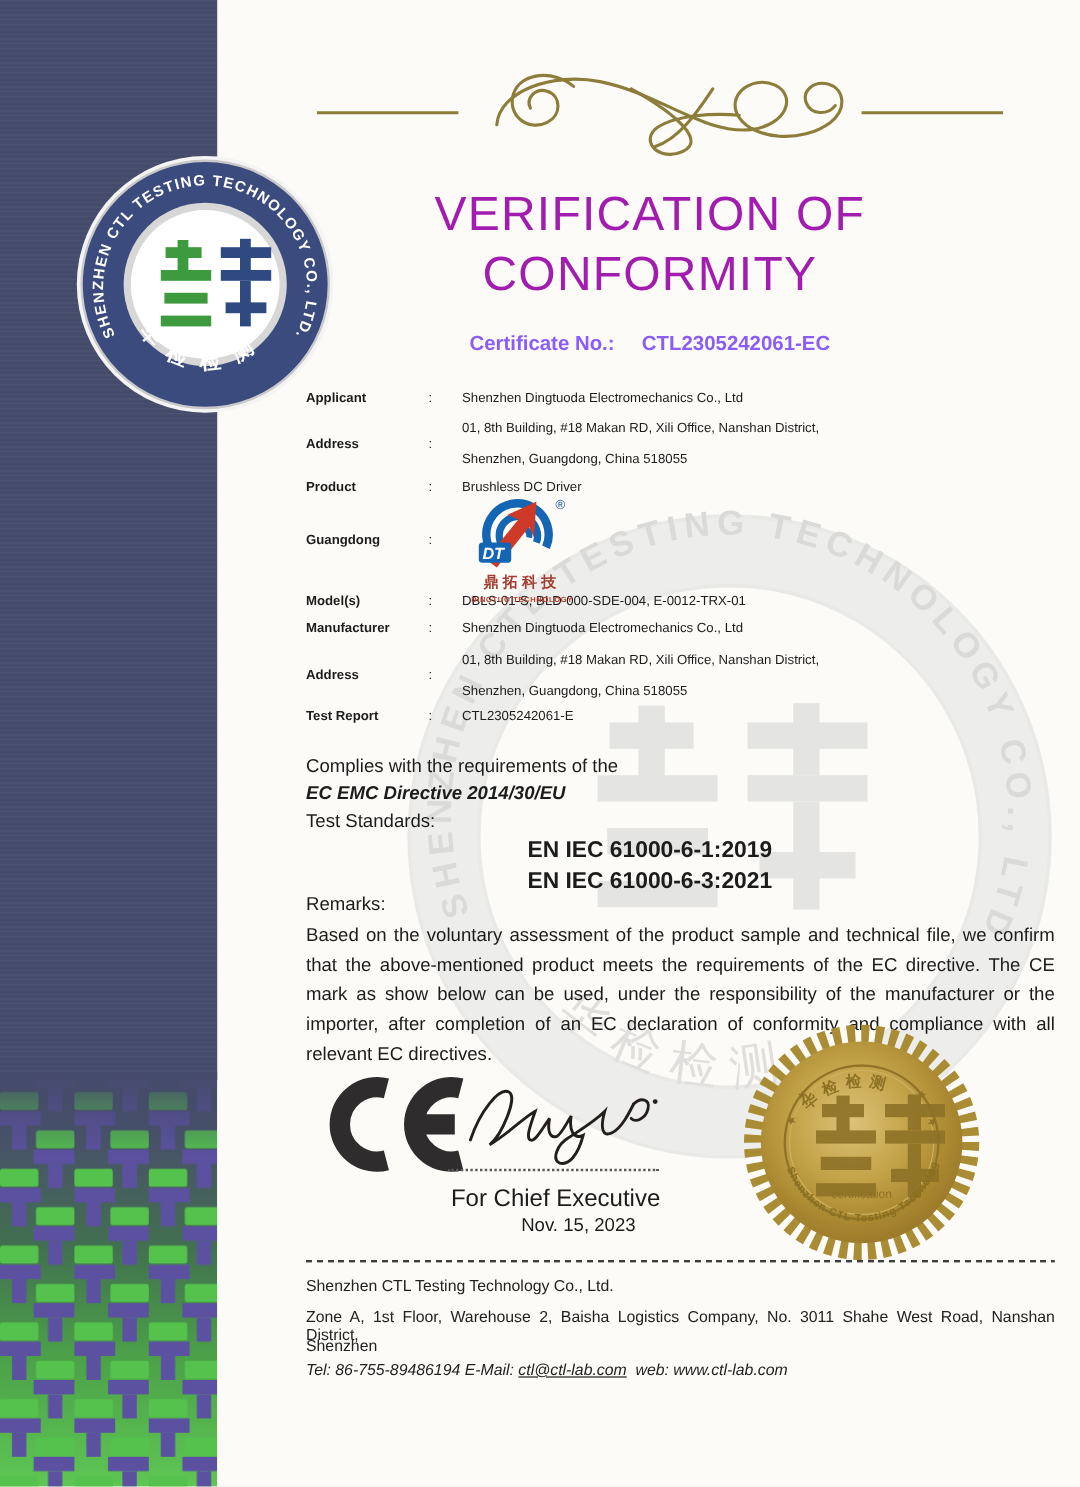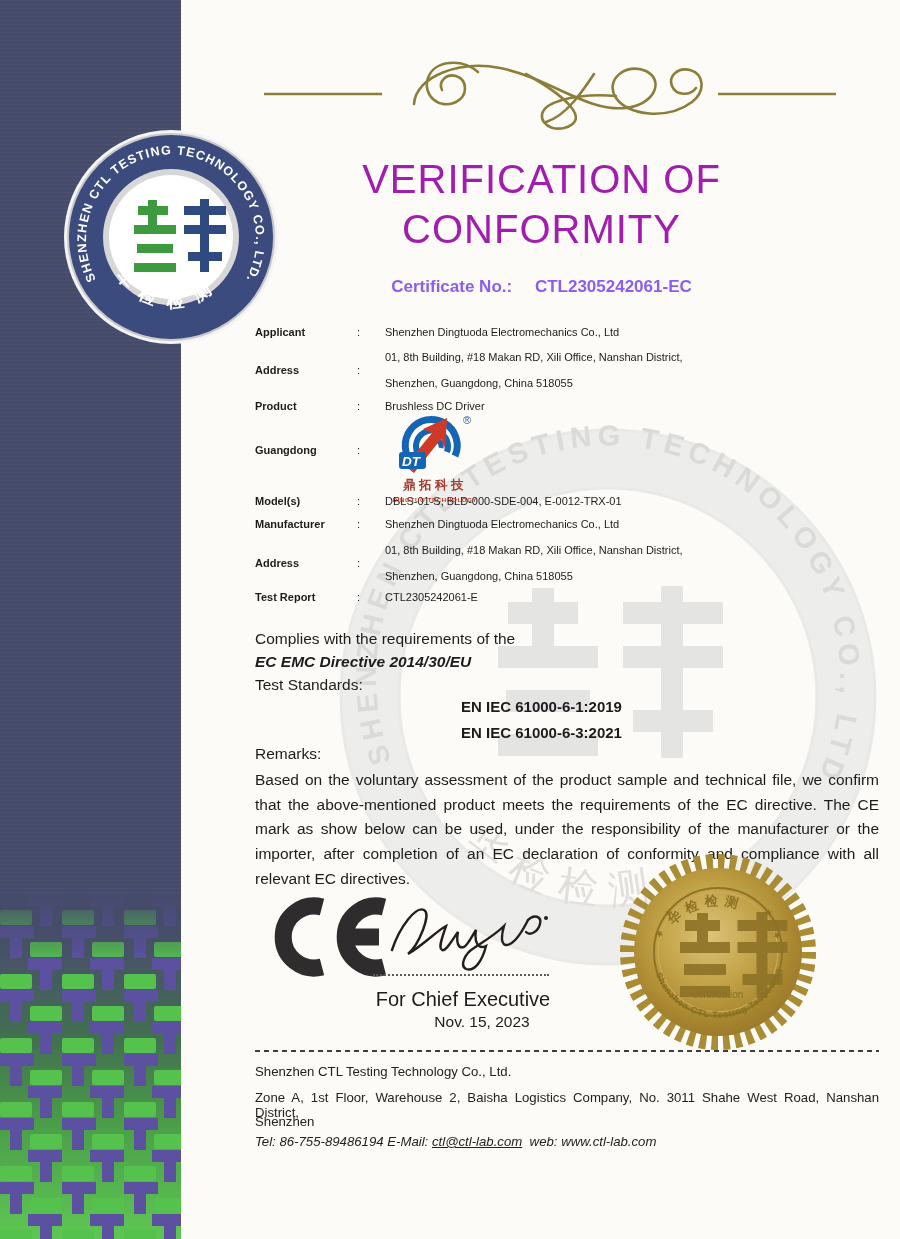--- a/index.html
+++ b/index.html
@@ -27,21 +27,21 @@
   .row .lbl{flex:0 0 102px; font-weight:bold;}
   .row .colon{flex:0 0 28px; text-align:left;}
   .row .val{flex:1; line-height:26px;}
   .h1line{height:24px;}
   .h2line{height:52px;}
 
   .tm-svg{position:absolute; left:383px; top:412px;}
 
   .block-line{position:absolute; left:255px; font-size:15.5px;}
   .bold{font-weight:bold;font-style:italic;}
-  .center-wide{position:absolute; left:183px; width:717px; text-align:center; font-size:15px; font-weight:bold;}
+  .center-wide{position:absolute; left:183px; width:717px; text-align:center; font-size:19px; font-weight:bold;}
 
   .remarks-body{position:absolute; left:255px; top:768px; width:624px; font-size:15.5px;
     line-height:24.7px; text-align:justify;}
 
   .ce-svg{position:absolute; left:260px; top:896px;}
   .sig-svg{position:absolute; left:388px; top:892px;}
   .sig-line{position:absolute; left:373px; top:974px; width:176px; border-bottom:2px dotted #5a5a5a;}
   .sig-for{position:absolute; left:368px; top:988px; width:190px; text-align:center; font-size:20px;}
   .sig-date{position:absolute; left:392px; top:1013px; width:180px; text-align:center; font-size:15.5px;}
 

